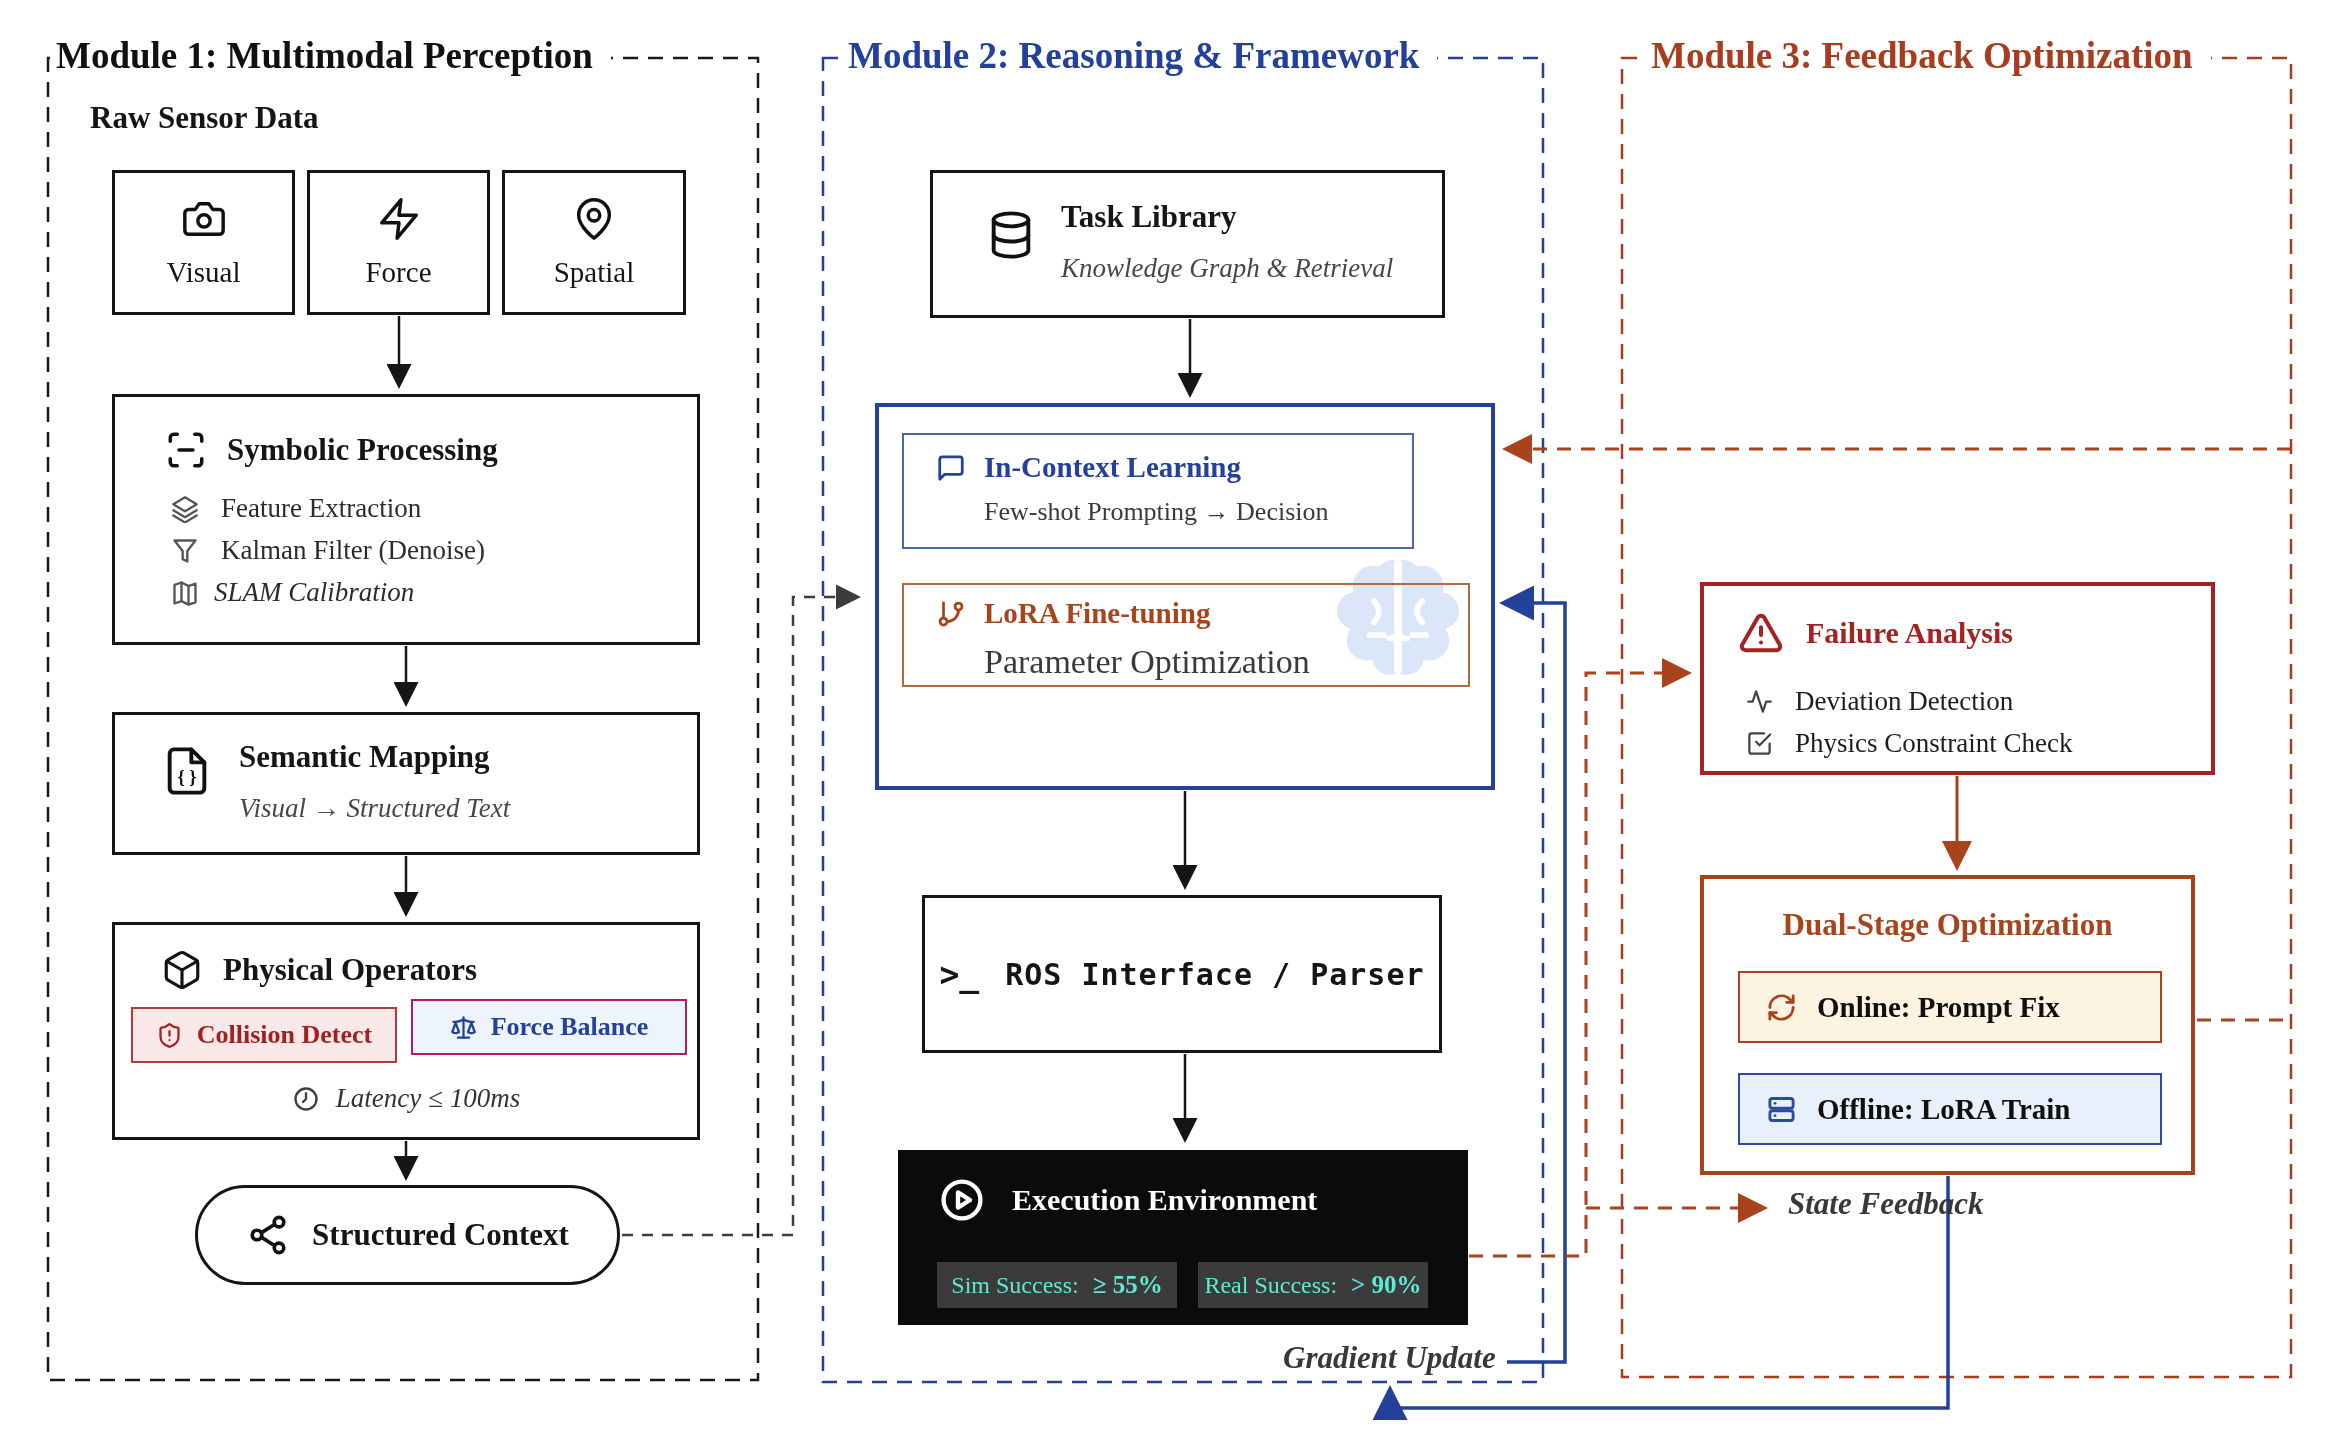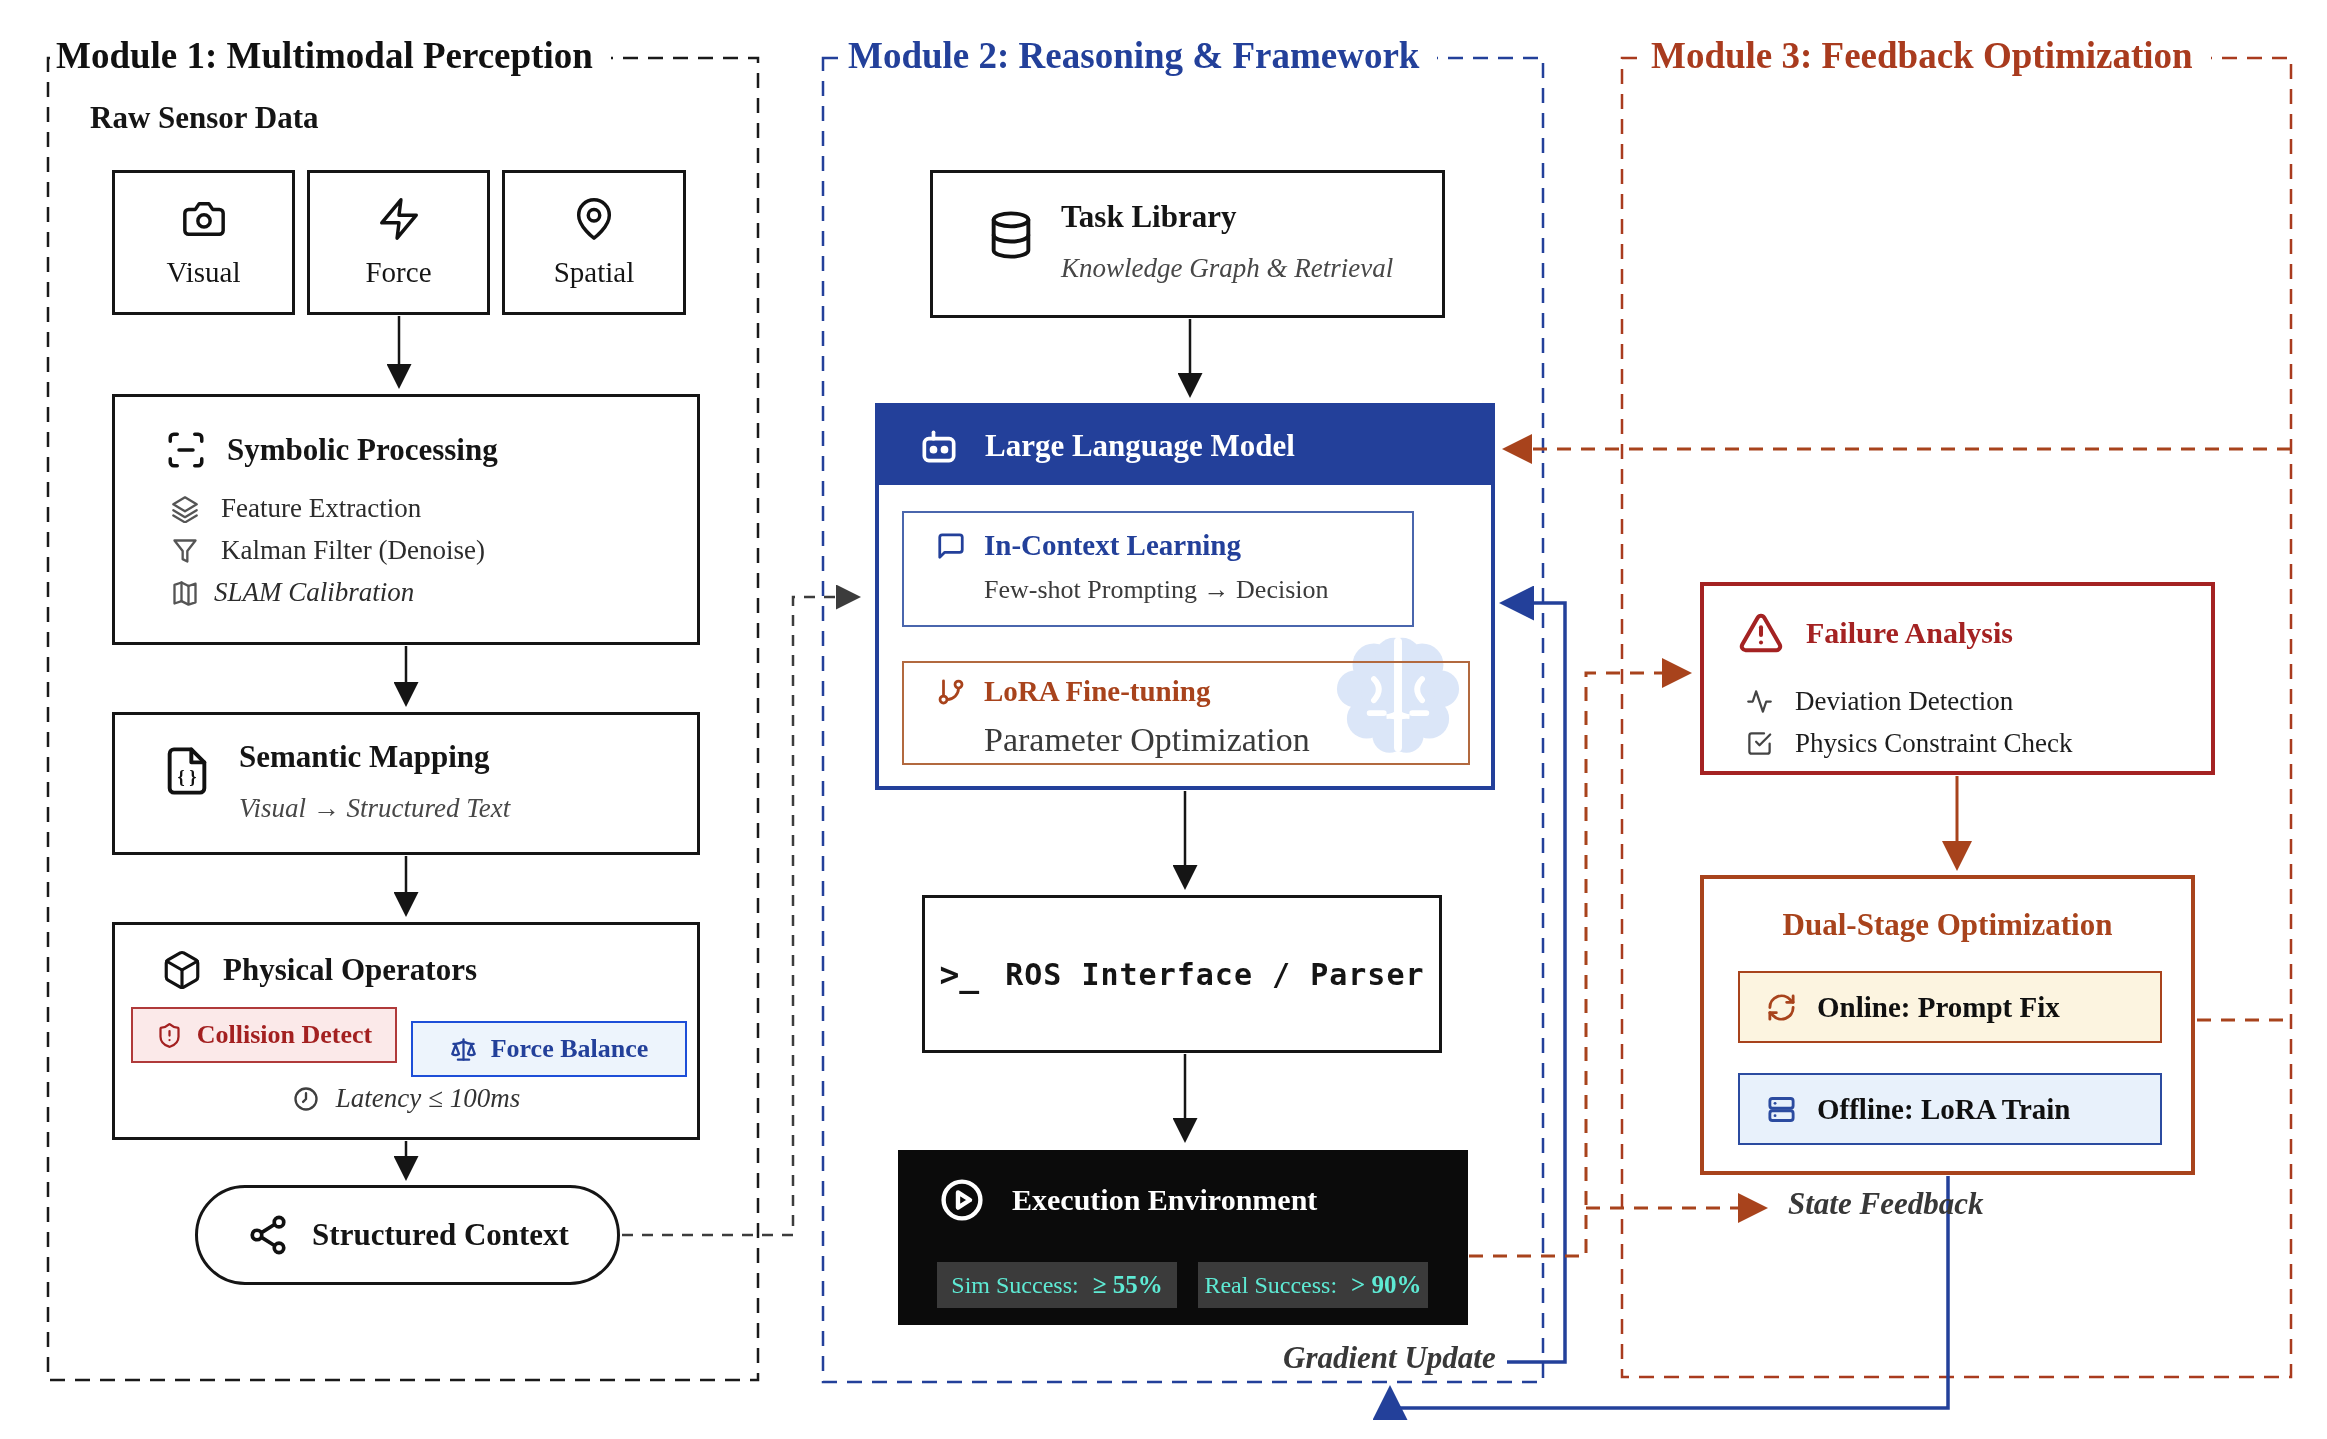--- a/index.html
+++ b/index.html
@@ -190,21 +190,21 @@
     <div class="chip" style="left:16px;top:82px;width:266px;background:#fbe9e9;border:2px solid #b03a3a;color:var(--collision);">
       <span class="icon">
         <svg width="27" height="27" viewBox="0 0 24 24" fill="none" stroke="currentColor" stroke-width="2" stroke-linecap="round" stroke-linejoin="round">
             <path d="M20 13c0 5-3.5 7.5-7.66 8.95a1 1 0 0 1-.67-.01C7.5 20.5 4 18 4 13V6a1 1 0 0 1 1-1c2 0 4.5-1.2 6.24-2.72a1.17 1.17 0 0 1 1.52 0C14.51 3.81 17 5 19 5a1 1 0 0 1 1 1z"></path>
             <path d="M12 8v4"></path>
             <path d="M12 16h.01"></path>
           </svg>
       </span>
       <span style="color:var(--collision);">Collision Detect</span>
     </div>
-    <div class="chip" style="left:296px;top:96px;width:276px;background:#edf4fc;border:2px solid #1d4ed8;color:var(--blue);">
+    <div class="chip" style="left:296px;top:74px;width:276px;background:#edf4fc;border:2px solid #be185d;color:var(--blue);">
       <span class="icon">
         <svg width="27" height="27" viewBox="0 0 24 24" fill="none" stroke="currentColor" stroke-width="2" stroke-linecap="round" stroke-linejoin="round">
             <path d="m16 16 3-8 3 8c-.87.65-1.92 1-3 1s-2.13-.35-3-1Z"></path>
             <path d="m2 16 3-8 3 8c-.87.65-1.92 1-3 1s-2.13-.35-3-1Z"></path>
             <path d="M7 21h10"></path>
             <path d="M12 3v18"></path>
             <path d="M3 7h2c2 0 5-1 7-2 2 1 5 2 7 2h2"></path>
           </svg>
       </span>
       <span style="color:var(--blue);">Force Balance</span>
@@ -239,31 +239,20 @@
           <ellipse cx="12" cy="5" rx="8" ry="3"></ellipse>
           <path d="M4 5v14c0 1.66 3.58 3 8 3s8-1.34 8-3V5"></path>
           <path d="M4 12c0 1.66 3.58 3 8 3s8-1.34 8-3"></path>
         </svg>
     </span>
     <div class="hdr-title" style="position:absolute;left:128px;top:26px;">Task Library</div>
     <div class="subtitle" style="position:absolute;left:128px;top:80px;">Knowledge Graph &amp; Retrieval</div>
   </div>
 
   <div class="box" style="left:875px;top:403px;width:620px;height:387px;border:4px solid var(--blue);">
-    <div style="height:78px;background:var(--blue);display:flex;align-items:center;gap:24px;padding-left:38px;">
-      <span class="icon" style="color:#fff;">
-        <svg width="44" height="44" viewBox="0 0 24 24" fill="none" stroke="currentColor" stroke-width="2" stroke-linecap="round" stroke-linejoin="round">
-            <rect x="4" y="8" width="16" height="12" rx="2.5"></rect>
-            <path d="M9 8V4.5"></path>
-            <circle cx="9" cy="14" r="1.1" fill="currentColor"></circle>
-            <circle cx="15" cy="14" r="1.1" fill="currentColor"></circle>
-          </svg>
-      </span>
-      <span style="color:#fff;font-size:31px;font-weight:bold;">Large Language Model</span>
-    </div>
     <div style="position:relative;height:301px;">
 
       <span class="icon" style="position:absolute;left:448px;top:140px;z-index:1;">
         <svg width="142" height="142" viewBox="0 0 100 100">
           <g fill="#dbe6f8">
             <circle cx="33" cy="28" r="15"></circle>
               <circle cx="20" cy="45" r="13"></circle>
               <circle cx="28" cy="66" r="14"></circle>
               <circle cx="44" cy="78" r="12"></circle>
               <circle cx="47" cy="22" r="13"></circle>

